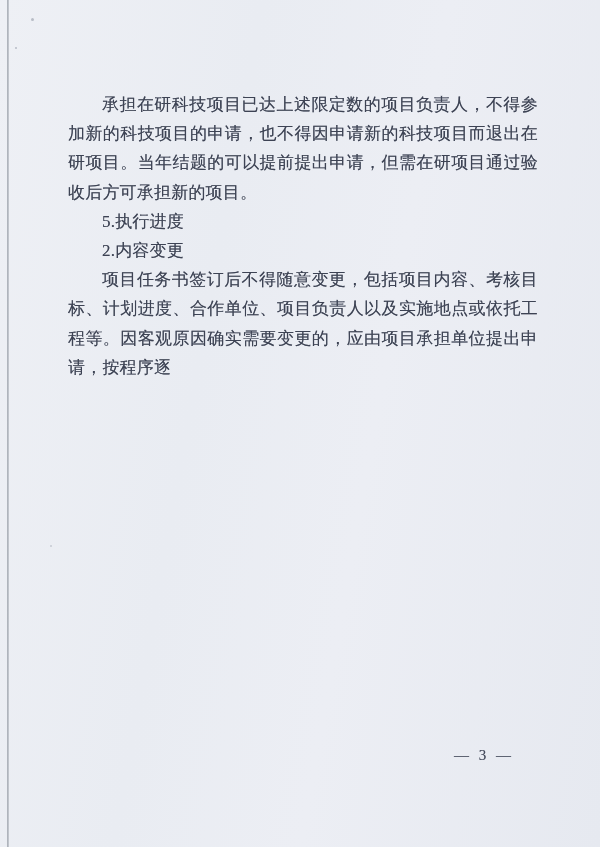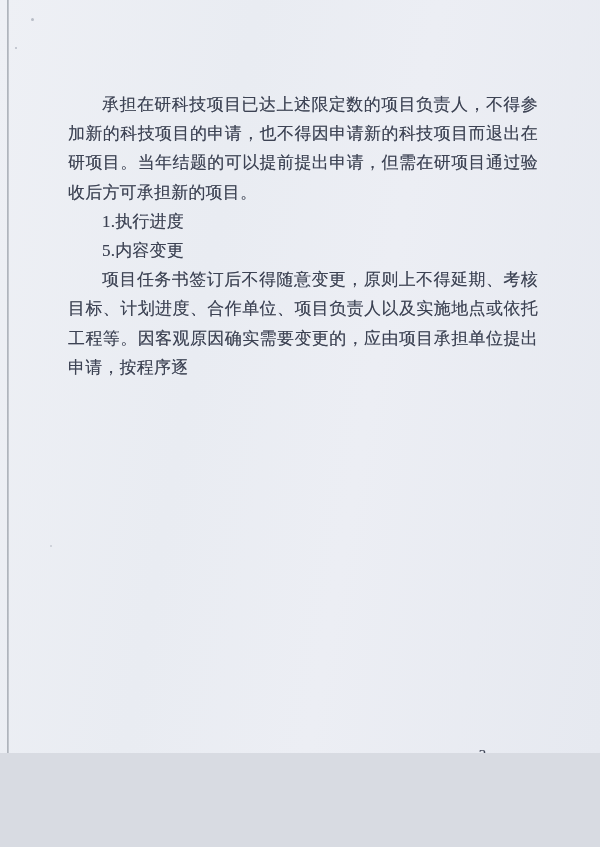--- a/index.html
+++ b/index.html
@@ -3,21 +3,21 @@
 <meta charset="utf-8">
 <style>
   html, body {
     margin: 0;
     padding: 0;
     background: #d8dbe2;
   }
   .page {
     position: relative;
     width: 600px;
-    height: 753px;
+    height: 847px;
     margin: 0;
     overflow: hidden;
     background: linear-gradient(100deg, #eef0f5 0%, #e9ecf2 35%, #ecEEf4 60%, #e6e9f0 100%);
     background-color: #eaedf3;
     font-family: "Liberation Serif", "DejaVu Serif", serif;
   }
   
   .scan-line {
     position: absolute;
     left: 7px;
@@ -81,19 +81,19 @@
 <body>
 
 <div class="page">
   <div class="scan-line"></div>
   <div class="speck speck-1"></div>
   <div class="speck speck-2"></div>
   <div class="speck speck-3"></div>
 
   <main class="content" id="doc-content">
       <p class="body">承担在研科技项目已达上述限定数的项目负责人，不得参加新的科技项目的申请，也不得因申请新的科技项目而退出在研项目。当年结题的可以提前提出申请，但需在研项目通过验收后方可承担新的项目。</p>
-      <p class="subheading">1.执行进度</p>
-      <p class="subheading">5.内容变更</p>
-      <p class="body">项目任务书签订后不得随意变更，原则上不得延期、考核目标、计划进度、合作单位、项目负责人以及实施地点或依托工程等。因客观原因确实需要变更的，应由项目承担单位提出申请，按程序逐</p>
+      <p class="subheading">5.执行进度</p>
+      <p class="subheading">2.内容变更</p>
+      <p class="body">项目任务书签订后不得随意变更，包括项目内容、考核目标、计划进度、合作单位、项目负责人以及实施地点或依托工程等。因客观原因确实需要变更的，应由项目承担单位提出申请，按程序逐</p>
     </main>
 
   <div class="page-number">— 3 —</div>
 </div>
 
 </body></html>

